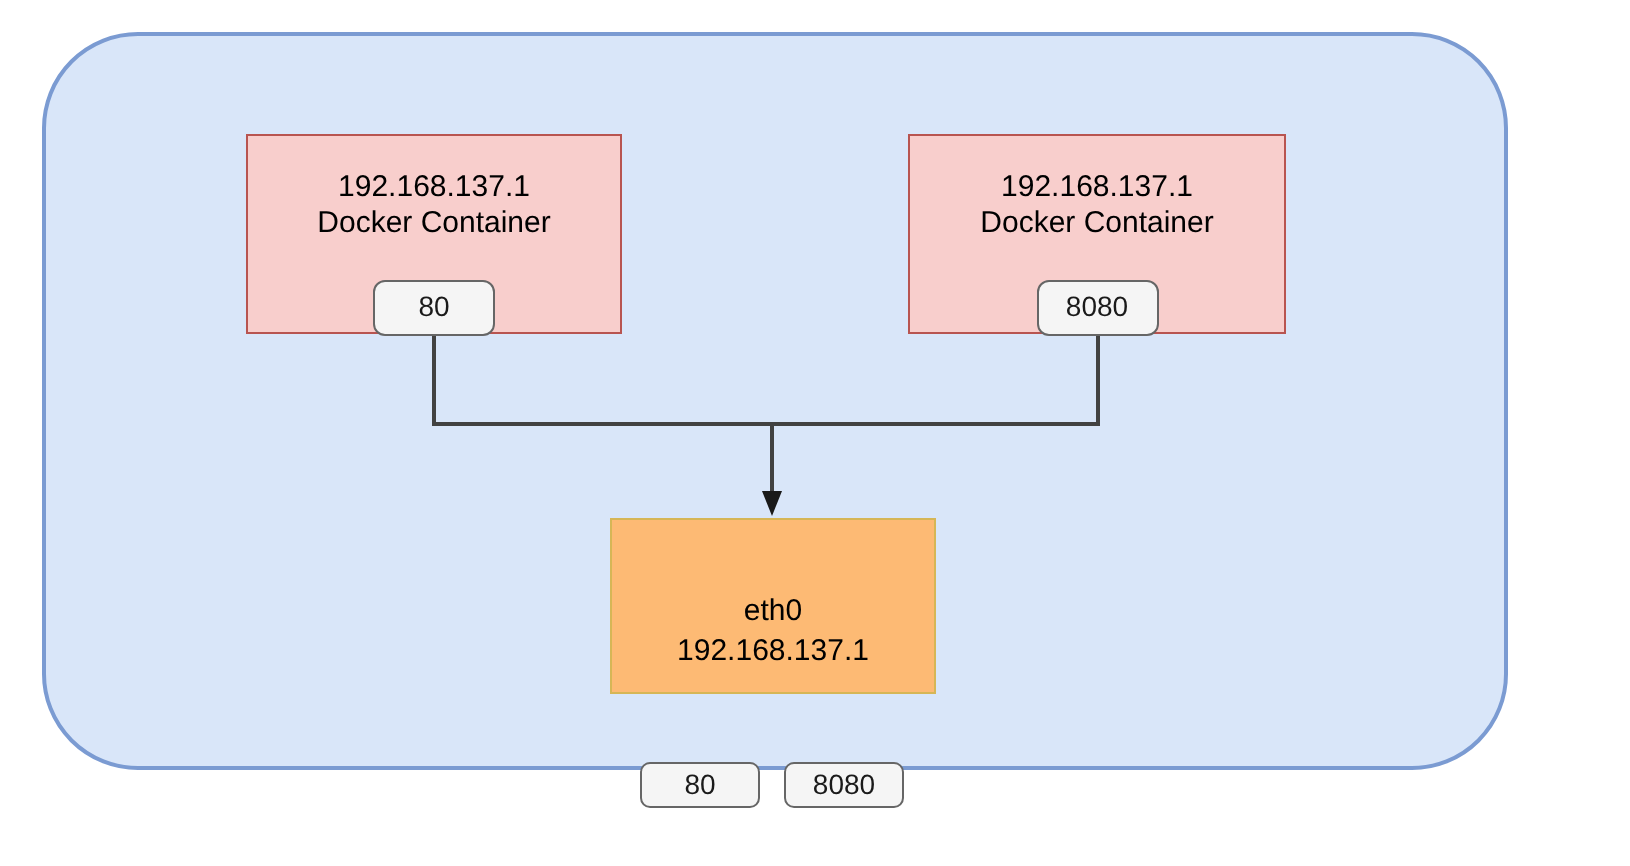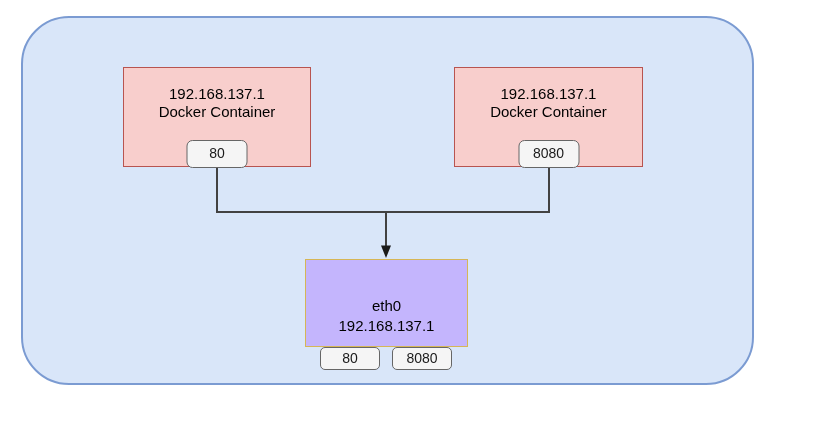--- a/index.html
+++ b/index.html
@@ -43,34 +43,35 @@
     border: 1.5px solid #b85450;
   }
   .node-docker.left  { left: 123px; top: 67px; width: 188px; height: 100px; }
   .node-docker.right { left: 454px; top: 67px; width: 189px; height: 100px; }
   .node-docker .ip    { margin-top: 17px; }
   .node-docker .label { margin-top: 0; }
 
   .node-eth0 {
     left: 305px; top: 259px;
     width: 163px; height: 88px;
-    background: #c4b5fd;
+    background: #fdba74;
     border: 1.5px solid #d6b656;
   }
   .node-eth0 .name { margin-top: 37px; }
   .node-eth0 .ip   { margin-top: 2px; }
 
   .port {
     box-sizing: border-box;
     background: #f5f5f5;
     border: 1.5px solid #666666;
     border-radius: 6px;
     font-size: 14px;
     color: #1a1a1a;
     text-align: center;
+    margin-top: 34px;
   }
   .port-bottom-center {
     position: absolute;
     left: 50%;
     bottom: -2px;
     transform: translateX(-50%);
     width: 61px;
     height: 28px;
     line-height: 25px;
   }

